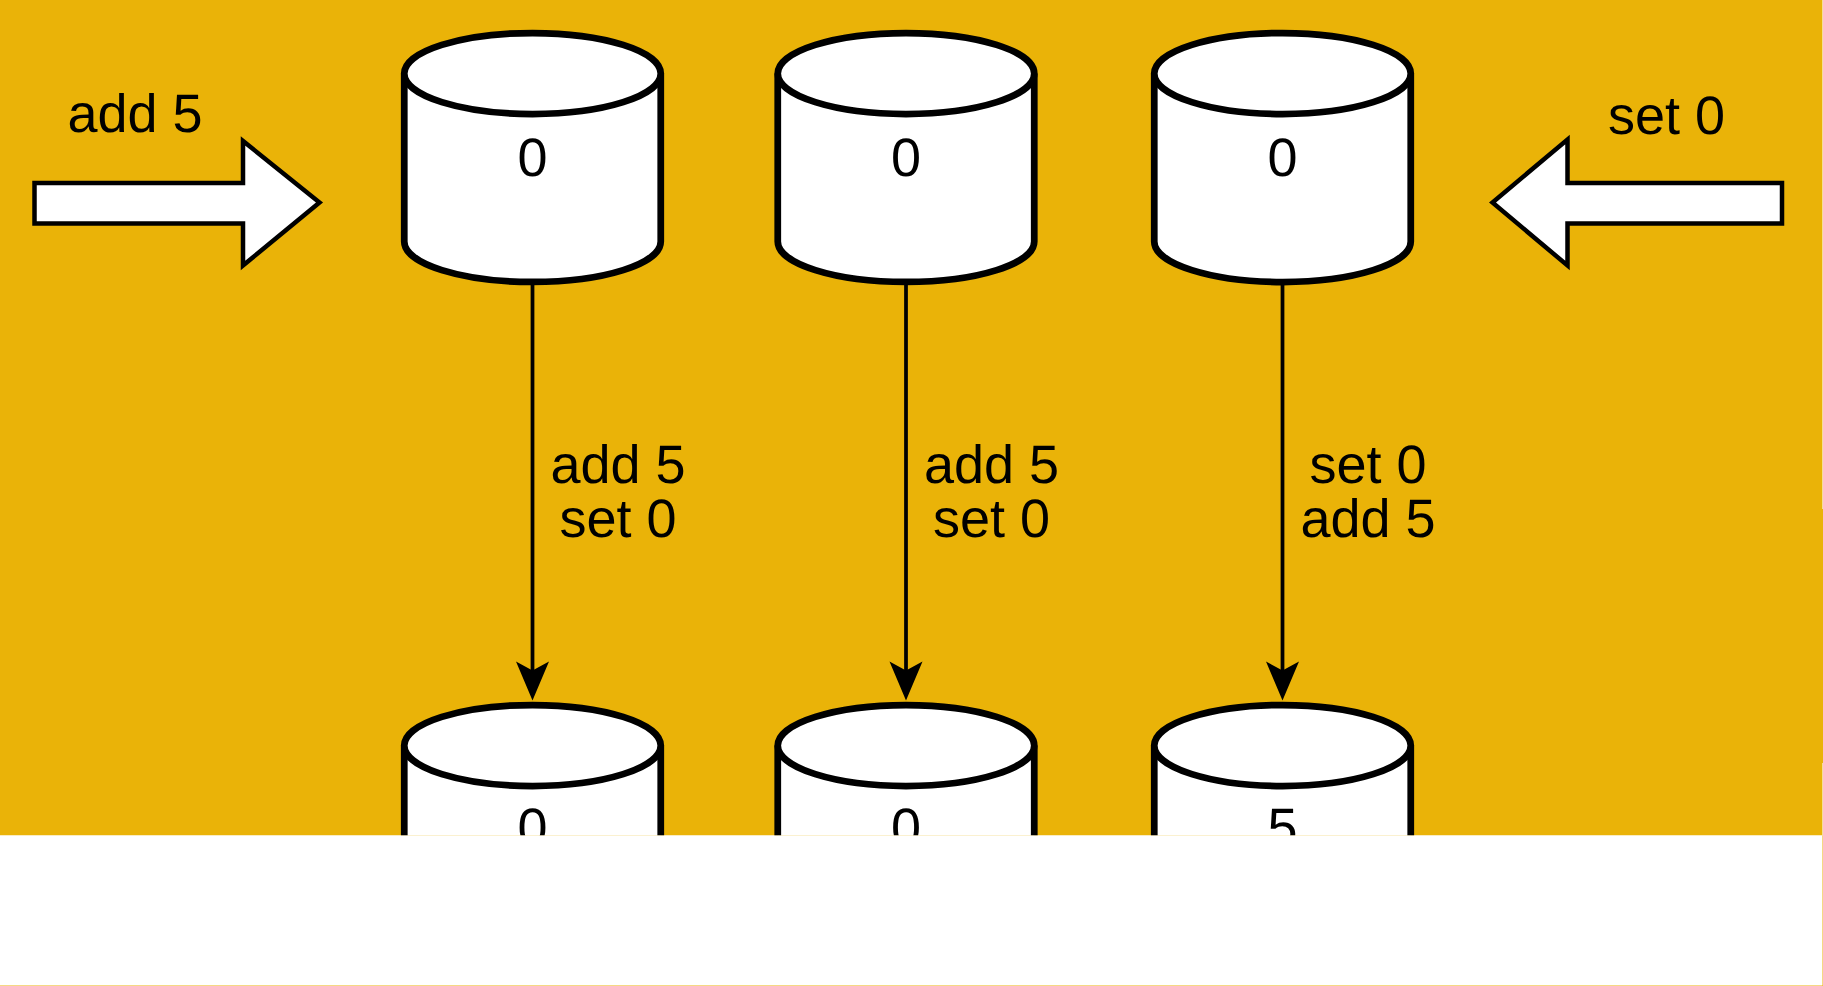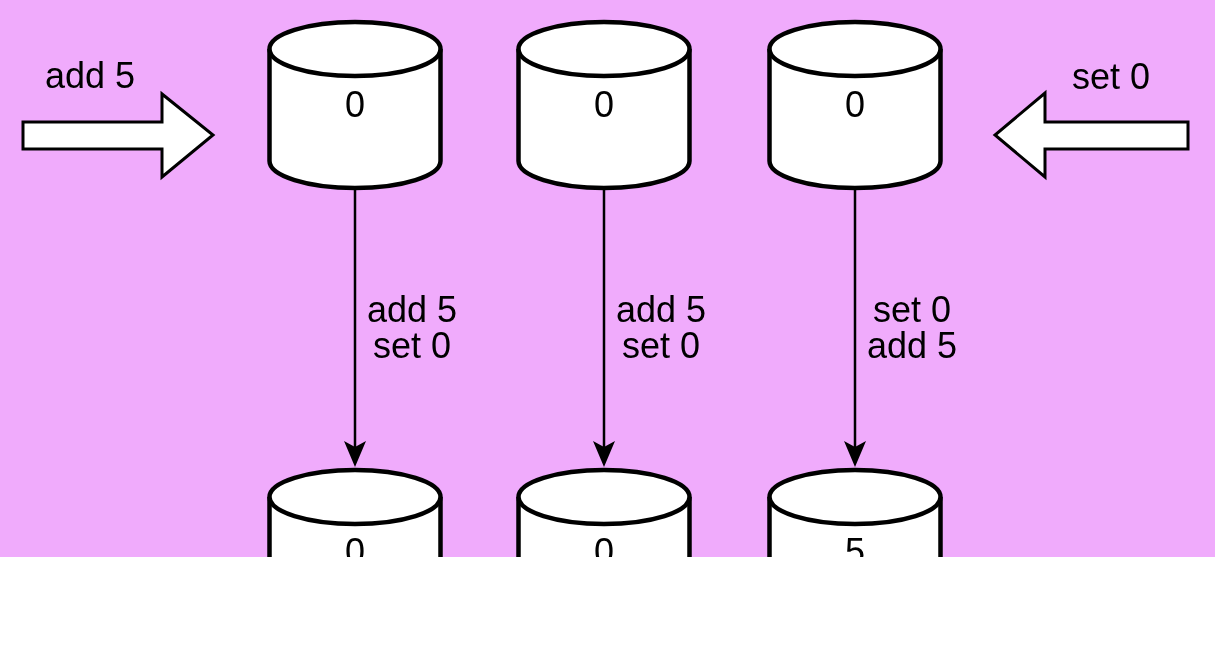--- a/index.html
+++ b/index.html
@@ -4,21 +4,21 @@
 <style>
   html, body {
     margin: 0;
     padding: 0;
     background: #ffffff;
   }
   .canvas {
     position: relative;
     width: 1215px;
     height: 557px;
-    background: #f0abfc;
+    background: #eab308;
     overflow: hidden;
   }
   svg {
     display: block;
   }
   text {
     font-family: "Liberation Sans", sans-serif;
     font-size: 36px;
     fill: #000000;
   }

